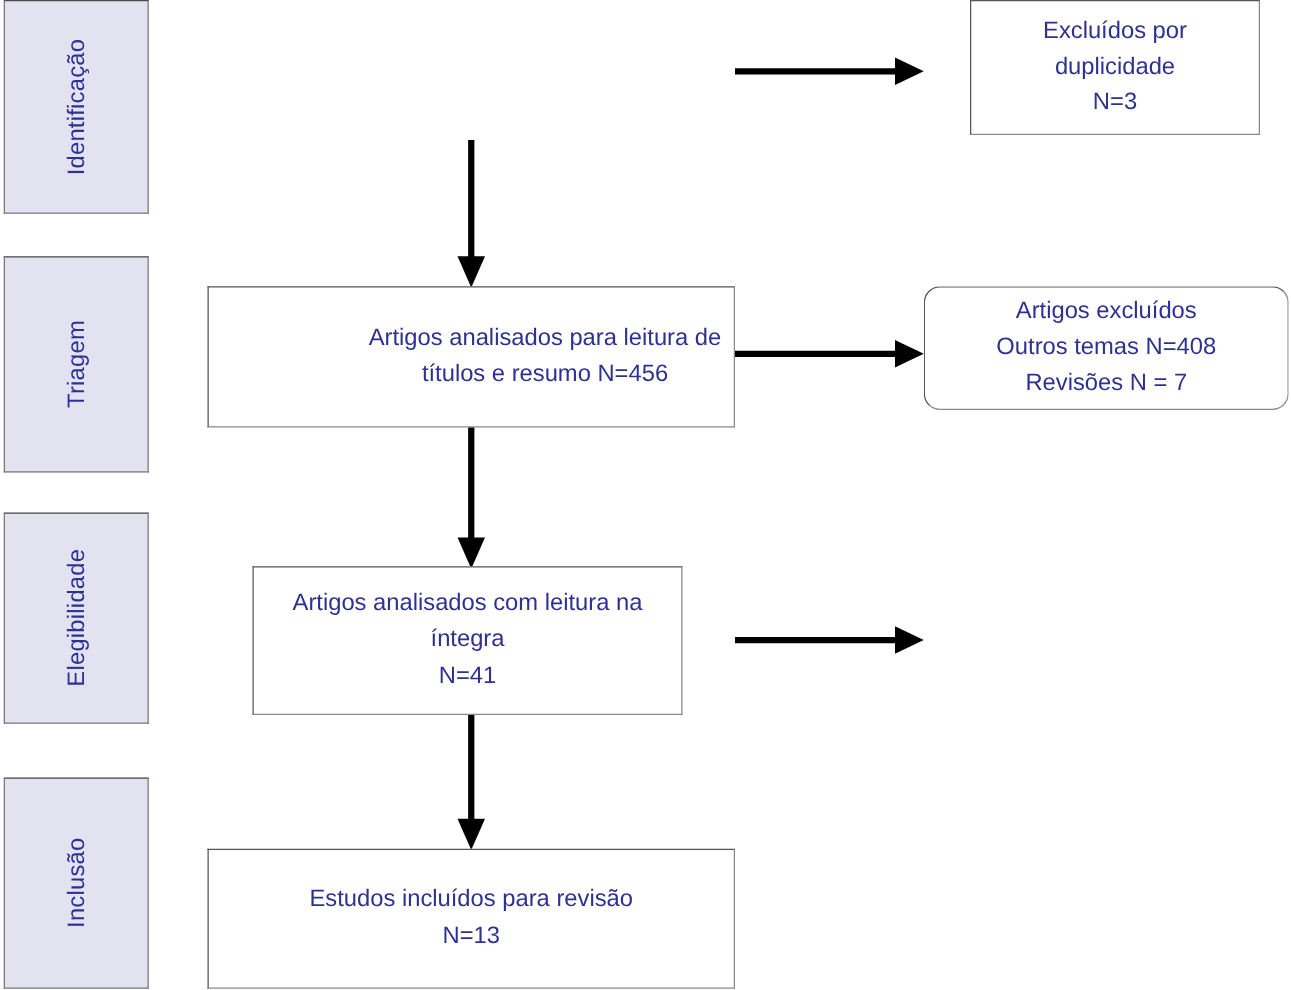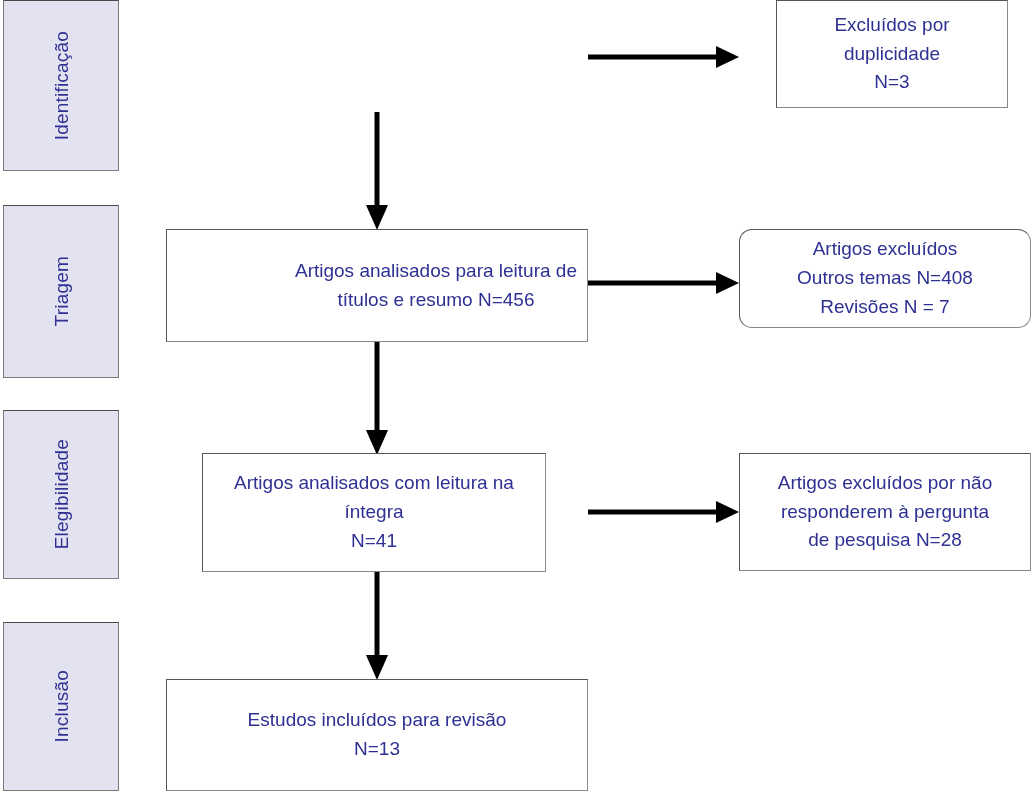--- a/index.html
+++ b/index.html
@@ -136,25 +136,20 @@
       <polygon points="0,88 22,88 11,113" fill="#000000"></polygon>
     </svg>
   </div>
 
   <div class="node" style="left:166px; top:453px; width:344px; height:119px;margin-left:36px;">
     <span class="node-text">Artigos analisados com leitura na
 íntegra
 N=41</span>
   </div>
 
-  <div class="node" style="left:739px; top:453px; width:292px; height:118px;">
-    <span class="node-text">Artigos excluídos por não
-responderem à pergunta
-de pesquisa N=28</span>
-  </div>
 
   <div class="arrow" style="left:588px; top:501px; width:153px; height:22px;">
     <svg width="153" height="22" viewBox="0 0 153 22">
       <line x1="0" y1="11" x2="133" y2="11" stroke="#000000" stroke-width="5"></line>
       <polygon points="128,0 151,11 128,22" fill="#000000"></polygon>
     </svg>
   </div>
 
   <div class="arrow" style="left:366px; top:572px; width:22px; height:108px;">
     <svg width="22" height="108" viewBox="0 0 22 108">

